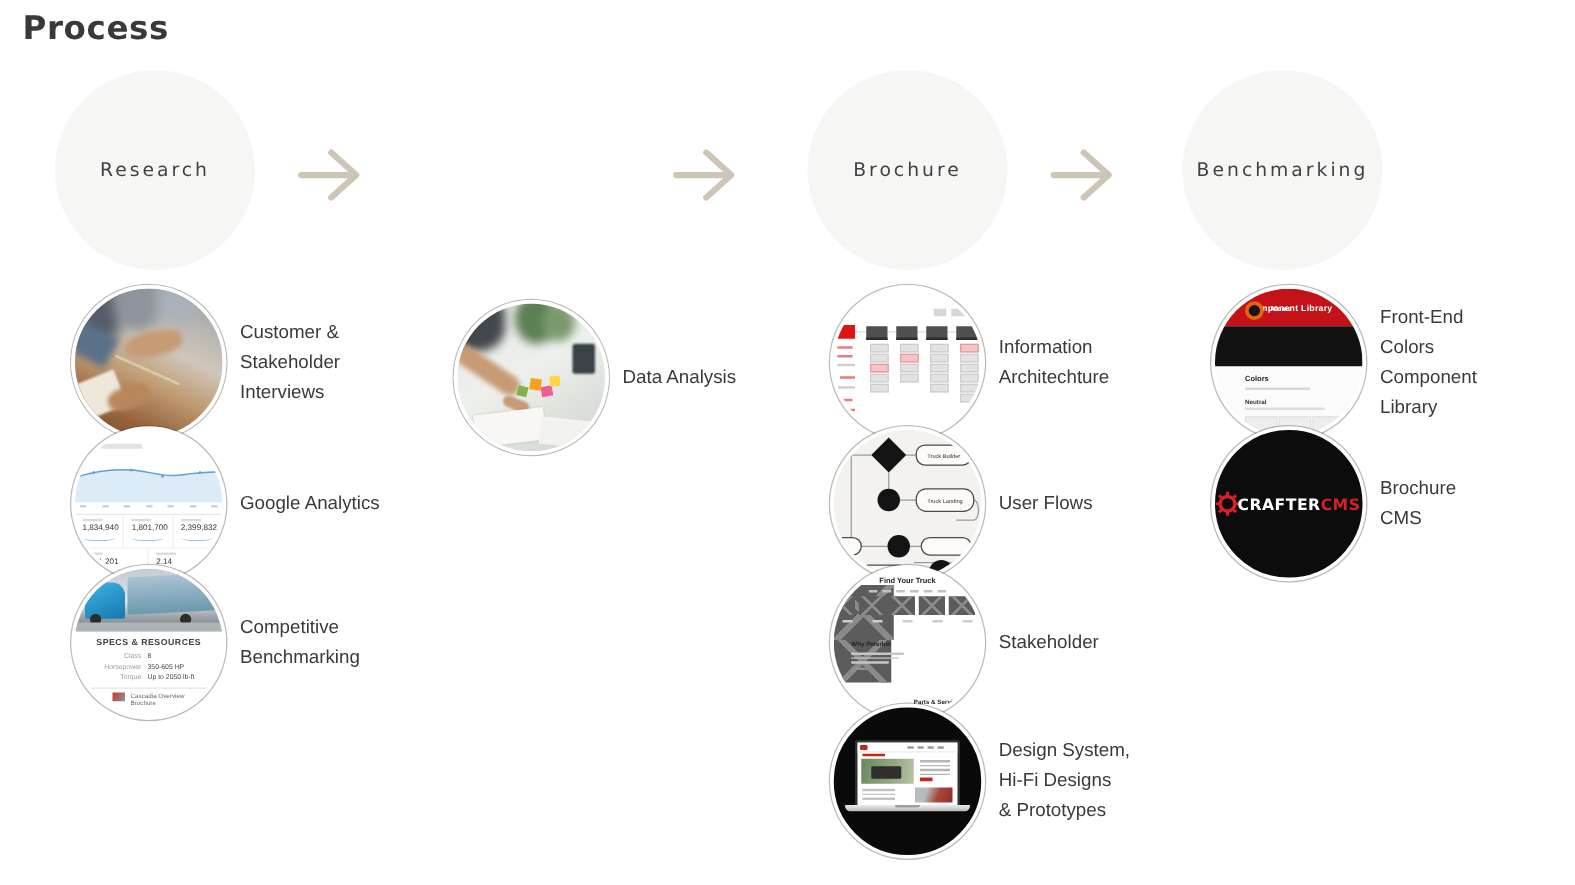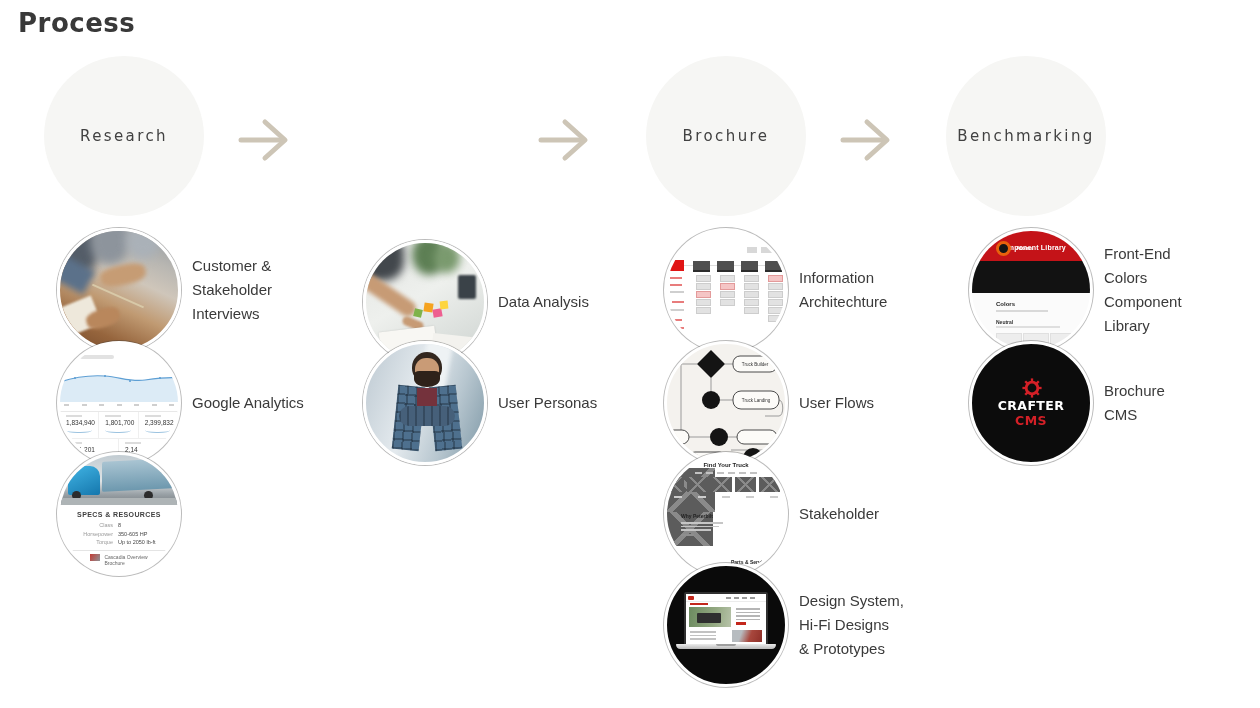--- a/index.html
+++ b/index.html
@@ -173,21 +173,21 @@
   .cl-dot{left:24px;top:10px;width:9px;height:9px;border-radius:50%;background:#151515;border:3px solid #e8610c;}
   .cl-tab{left:44px;top:14px;font-size:5.5px;color:#fff;font-weight:700;}
   .cl-h1{left:24px;top:70px;font-size:6px;font-weight:700;color:#222;}
   .cl-l1{left:24px;top:79px;width:52px;height:1.5px;background:#d9d9d9;}
   .cl-h2{left:24px;top:88px;font-size:5px;font-weight:700;color:#333;}
   .cl-l2{left:24px;top:95px;width:64px;height:1.5px;background:#dfdfdf;}
   .cl-sw{top:102px;width:24px;height:14px;background:#ededed;border:1px solid #e0e0e0;}
   .cl-sw1{left:24px}.cl-sw2{left:51px}.cl-sw3{left:78px}
 
   
-  .t-cms{background:#0c0c0c;display:flex;align-items:center;justify-content:center;flex-direction:column;}
+  .t-cms{background:#0c0c0c;display:flex;align-items:center;justify-content:flex-start;}
   .t-cms *{position:static;}
   .cms-gear{width:20px;height:20px;margin-right:-2px;flex:none;}
   .cms-left{font-size:12.5px;font-weight:800;color:#fff;letter-spacing:.4px;font-family:"DejaVu Sans",sans-serif;}
   .cms-right{font-size:12.5px;font-weight:800;color:#d42027;letter-spacing:.4px;font-family:"DejaVu Sans",sans-serif;}
 </style>
 </head>
 <body>
 
 <div class="canvas">
 
@@ -303,53 +303,42 @@
           <span class="bm-v">350-605 HP</span>
         <span class="bm-k">Torque</span>
           <span class="bm-v">Up to 2050 lb-ft</span>
       </div>
       <div class="bm-foot">
           <span class="bm-fimg"></span>
           <span class="bm-ftext">Cascadia Overview
 Brochure</span>
         </div>
     </div>
+    <div class="label">Competitive
+Benchmarking</div>
   </div>
 
   <div class="row r-c2-1">
     <div class="thumb t-da">
       <i class="da-pl1"></i>
         <i class="da-pl2"></i>
         <i class="da-sh"></i>
         <i class="da-bin"></i>
       <i class="da-arm"></i>
         <i class="da-fg"></i>
         <i class="da-pa1"></i>
         <i class="da-pa2"></i>
       <i class="da-s1"></i>
         <i class="da-s2"></i>
         <i class="da-s3"></i>
         <i class="da-s4"></i>
     </div>
     <div class="label">Data Analysis</div>
   </div>
 
-  <div class="row r-c2-2">
-    <div class="thumb t-up">
-      <i class="up-pil"></i>
-        <i class="up-pl"></i>
-        <i class="up-pr"></i>
-        <i class="up-mid"></i>
-      <i class="up-hair"></i>
-        <i class="up-face"></i>
-        <i class="up-beard"></i>
-        <i class="up-arms"></i>
-    </div>
-    <div class="label">User Personas</div>
-  </div>
 
   <div class="row r-c3-1">
     <div class="thumb t-ia">
       <i class="ia-topline"></i>
         <i class="ia-tr1"></i>
         <i class="ia-tr2"></i>
         <i class="ia-red"></i>
       <i class="ia-h" style="left:26px"></i>
         <i class="ia-h" style="left:50px"></i>
         <i class="ia-h" style="left:74px"></i>

